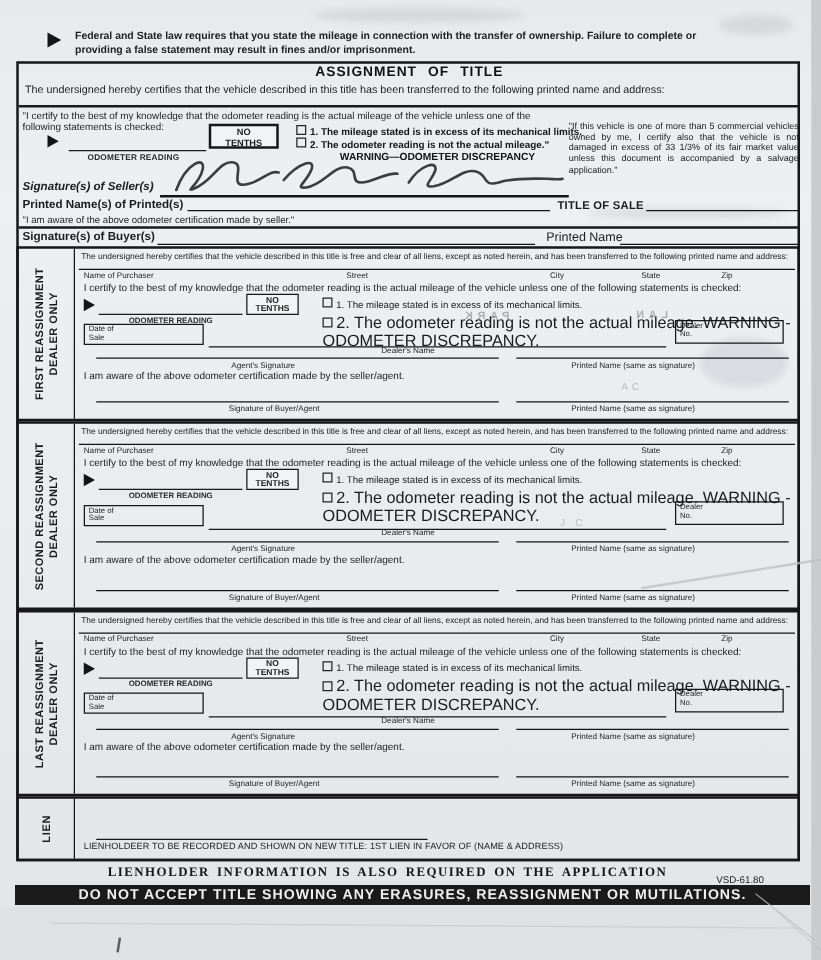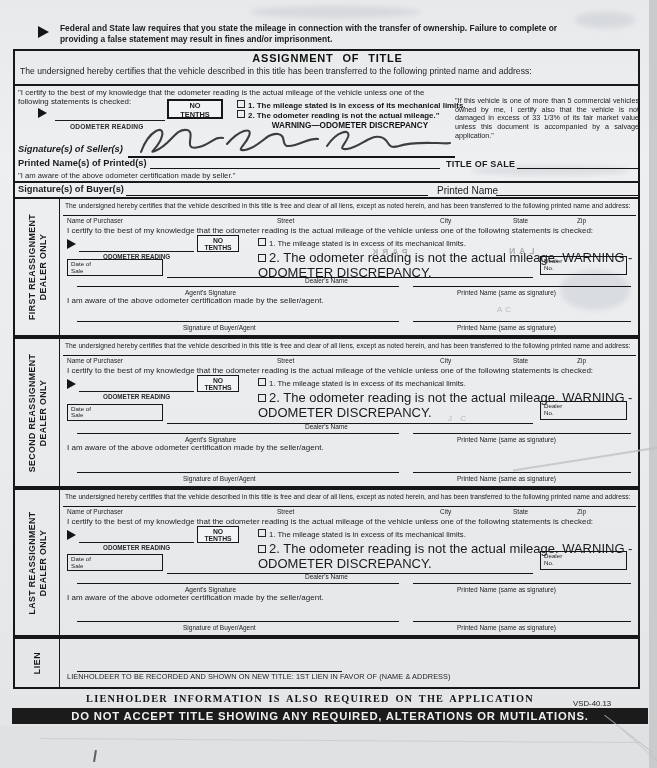--- a/index.html
+++ b/index.html
@@ -291,22 +291,22 @@
 
 <div class="abs lienbox">
   <div class="lien-side">
     <div class="lien-siderot">LIEN</div>
   </div>
   <div class="lien-text">LIENHOLDEER TO BE RECORDED AND SHOWN ON NEW TITLE: 1ST LIEN IN FAVOR OF (NAME &amp; ADDRESS)</div>
   <div class="lien-line"></div>
 </div>
 
 <div class="abs lh-note">LIENHOLDER INFORMATION IS ALSO REQUIRED ON THE APPLICATION</div>
-<div class="abs form-no">VSD-40.13</div>
-<div class="abs blackbar">DO NOT ACCEPT TITLE SHOWING ANY REQUIRED, ALTERATIONS OR MUTILATIONS.</div>
+<div class="abs form-no">VSD-61.80</div>
+<div class="abs blackbar">DO NOT ACCEPT TITLE SHOWING ANY ERASURES, REASSIGNMENT OR MUTILATIONS.</div>
 
 <div class="bleed" style="left:368px;top:247px;">PARK</div>
 <div class="bleed" style="left:505px;top:246px;">LAN</div>
 <div class="bleed2" style="left:497px;top:305px;">AC</div>
 <div class="bleed2" style="left:448px;top:366px;margin-top:48px;">J C</div>
 
 <div class="crease" style="left:512px;top:458px;width:148px;height:1.5px;transform:rotate(-9deg);"></div>
 <div class="crease" style="left:40px;top:740px;width:600px;height:1px;transform:rotate(.4deg);opacity:.5;"></div>
 <div class="crease" style="left:598px;top:733px;width:60px;height:1.3px;transform:rotate(38deg);"></div>
 <div class="crease" style="left:615px;top:745px;width:50px;height:1.2px;transform:rotate(42deg);opacity:.55;"></div>

